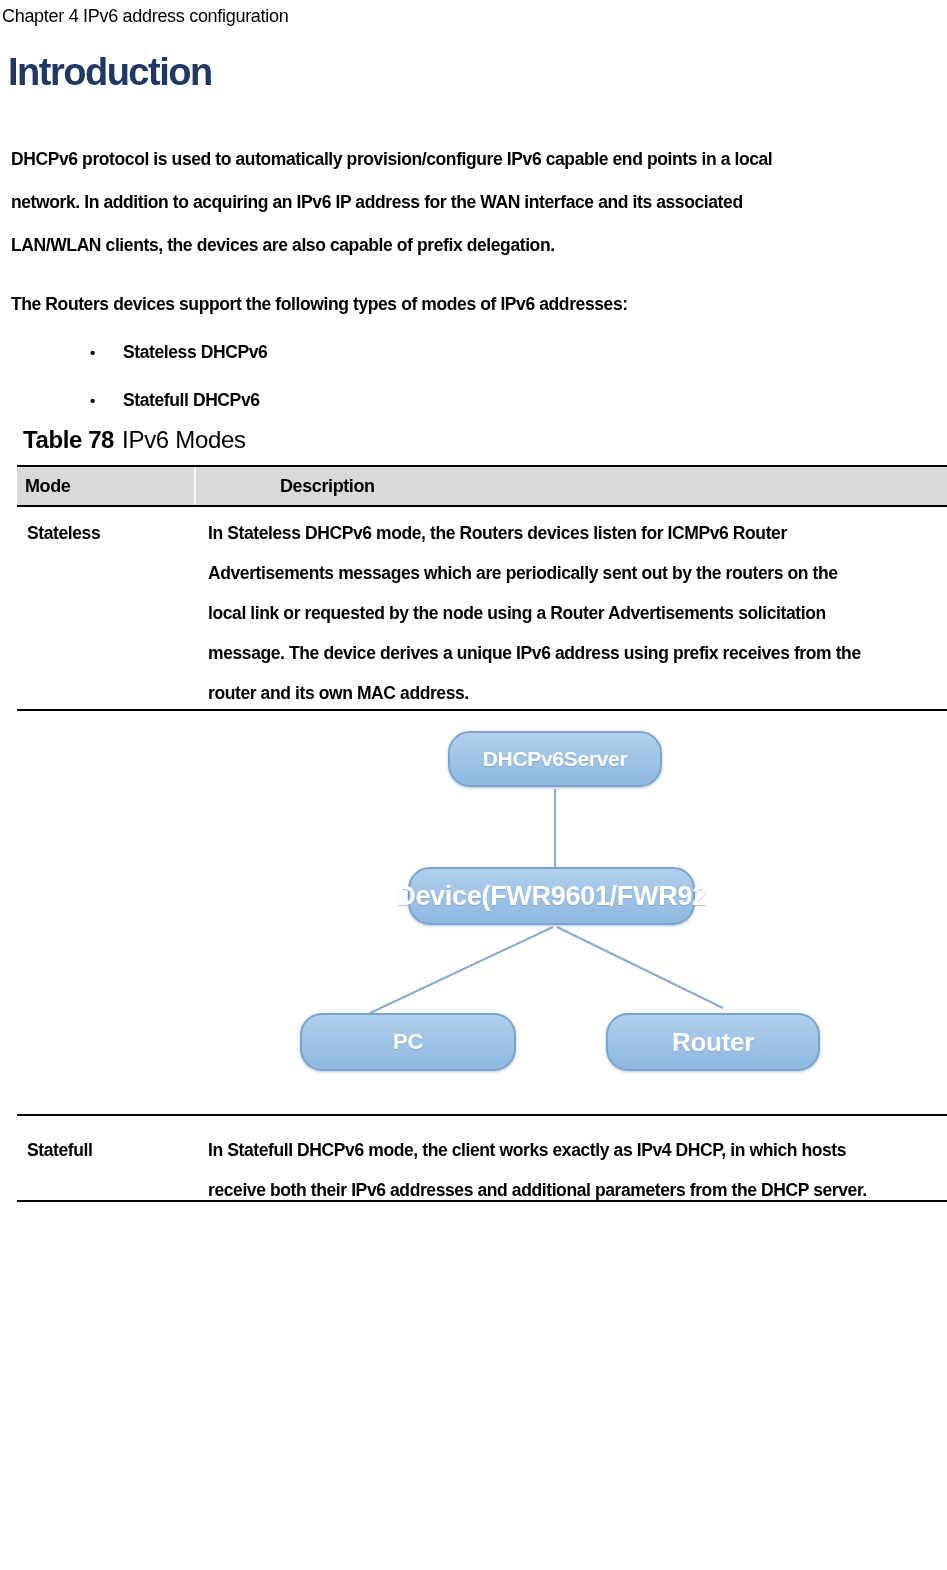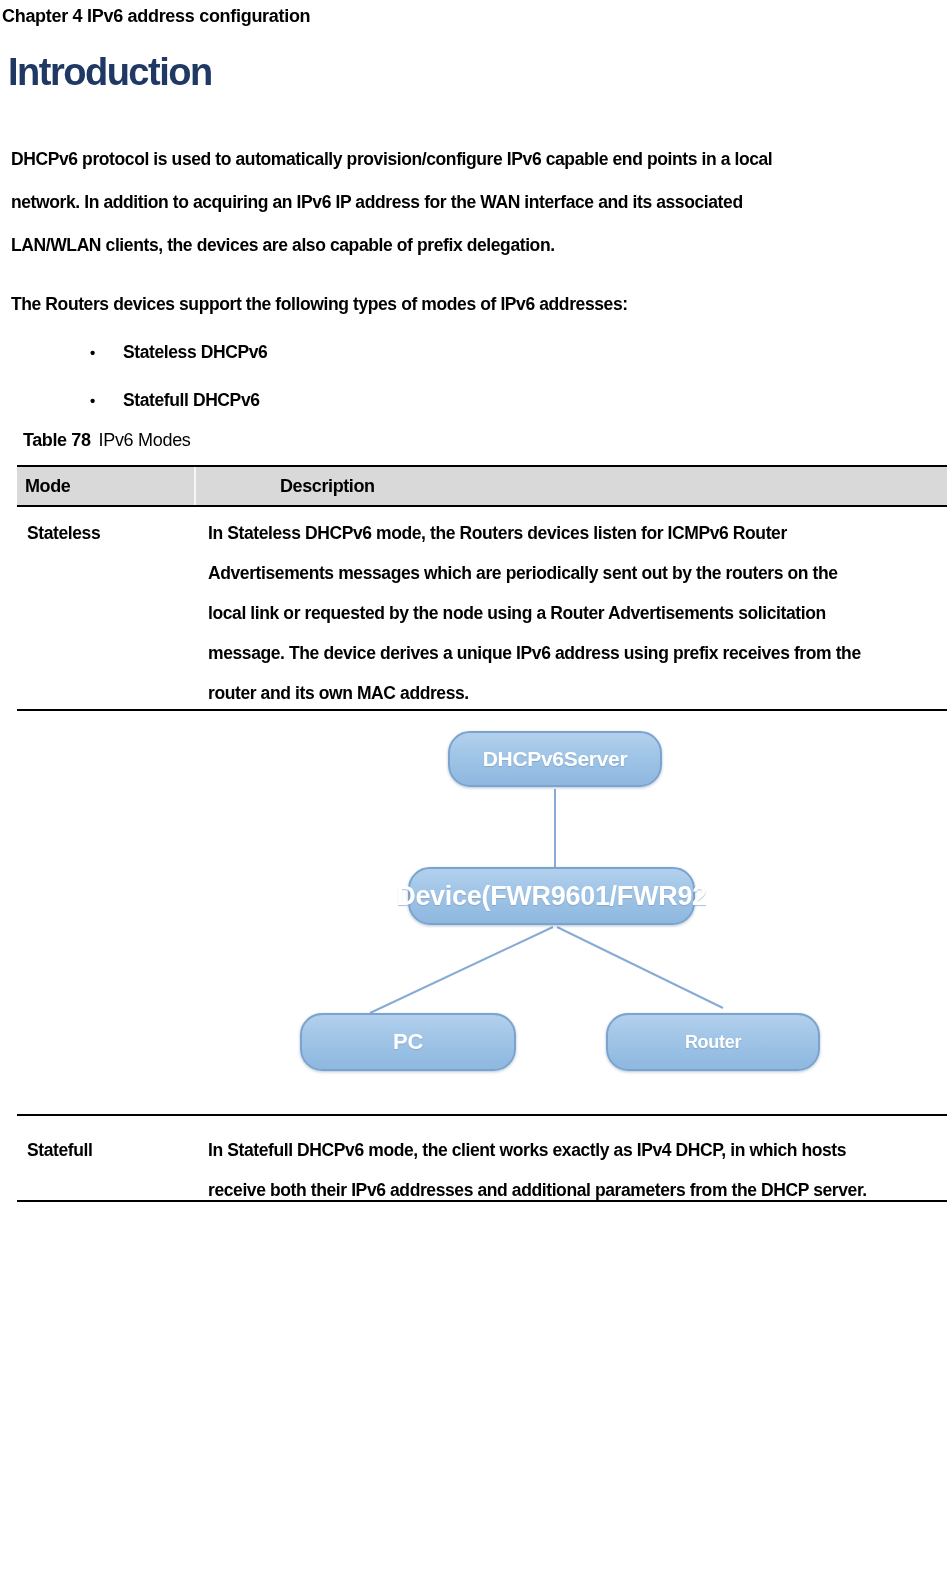--- a/index.html
+++ b/index.html
@@ -1,33 +1,33 @@
 <!DOCTYPE html>
 <html><head>
 <meta charset="utf-8">
 <style>
   html,body{margin:0;padding:0;background:#ffffff;}
   .page{
     width:947px;height:1570px;position:relative;background:#ffffff;
     font-family:"Liberation Sans",sans-serif;color:#000000;overflow:hidden;
   }
   .chapter-header{
-    padding:4px 0 0 2px;font-size:18px;font-weight:700;letter-spacing:-0.3px;line-height:24px;
+    padding:4px 0 0 2px;font-size:18px;font-weight:400;letter-spacing:-0.3px;line-height:24px;
   }
   .page-title{
     margin:22px 8px 0 8px;font-size:38px;line-height:44px;font-weight:700;
     color:#1F3864;letter-spacing:-1.5px;
   }
   .btxt{font-size:17.5px;font-weight:700;letter-spacing:-0.4px;}
   .par1{margin:44px 0 0 11px;}
   .par1 .line{line-height:43px;}
   .par2{margin:16px 0 0 11px;line-height:43px;}
   .bullet-row{margin-top:5px;padding-left:90px;line-height:43px;display:flex;}
   .bullet-marker{width:33px;flex:none;font-size:15px;}
-  .table-caption{margin:6px 0 0 23px;font-size:18px;line-height:24px;}
+  .table-caption{margin:6px 0 0 23px;font-size:24px;line-height:24px;}
   .cap-bold{font-weight:700;letter-spacing:-0.4px;}
   .cap-text{font-weight:400;letter-spacing:-0.3px;margin-left:8px;}
   .modes-table{margin:13px 0 0 17px;width:930px;border-top:2px solid #000;}
   .t-header-row{display:flex;height:38px;background:#D9D9D9;border-bottom:2px solid #000;}
   .t-mode-col{width:179px;flex:none;padding-left:10px;box-sizing:border-box;}
   .t-desc-col{flex:1;padding-left:12px;box-sizing:border-box;}
   .th{font-size:18px;font-weight:700;letter-spacing:-0.4px;display:flex;align-items:center;}
   .th-mode{border-right:2px solid rgba(255,255,255,0.75);padding-left:8px;}
   .th-desc{padding-left:84px;}
   .t-row{display:flex;border-bottom:2px solid #000;box-sizing:content-box;}
@@ -40,21 +40,21 @@
   .node{
     position:absolute;border:2px solid #7AA3CF;border-radius:22px;
     background:linear-gradient(180deg,#B2D0ED 0%,#9CC2E5 55%,#8FB8E0 100%);
     color:#ffffff;font-weight:700;display:flex;align-items:center;justify-content:center;
     box-shadow:0 1px 3px rgba(90,120,150,0.45);box-sizing:border-box;
     text-shadow:0 1px 1px rgba(120,150,185,0.6);letter-spacing:-0.3px;
   }
   .node-server{left:431px;top:20px;width:214px;height:56px;font-size:21px;}
   .node-device{left:391px;top:156px;width:287px;height:58px;font-size:27px;}
   .node-pc{left:245px;top:302px;width:216px;height:58px;font-size:22px;margin-left:38px;}
-  .node-router{left:589px;top:302px;width:214px;height:58px;font-size:18px;}
+  .node-router{left:589px;top:302px;width:214px;height:58px;font-size:26px;}
   .page-number{
     position:absolute;top:1537px;left:0;right:0;text-align:center;
     font-size:16px;font-weight:400;
   }
 </style>
 </head>
 <body>
 
 <div class="page">
 

